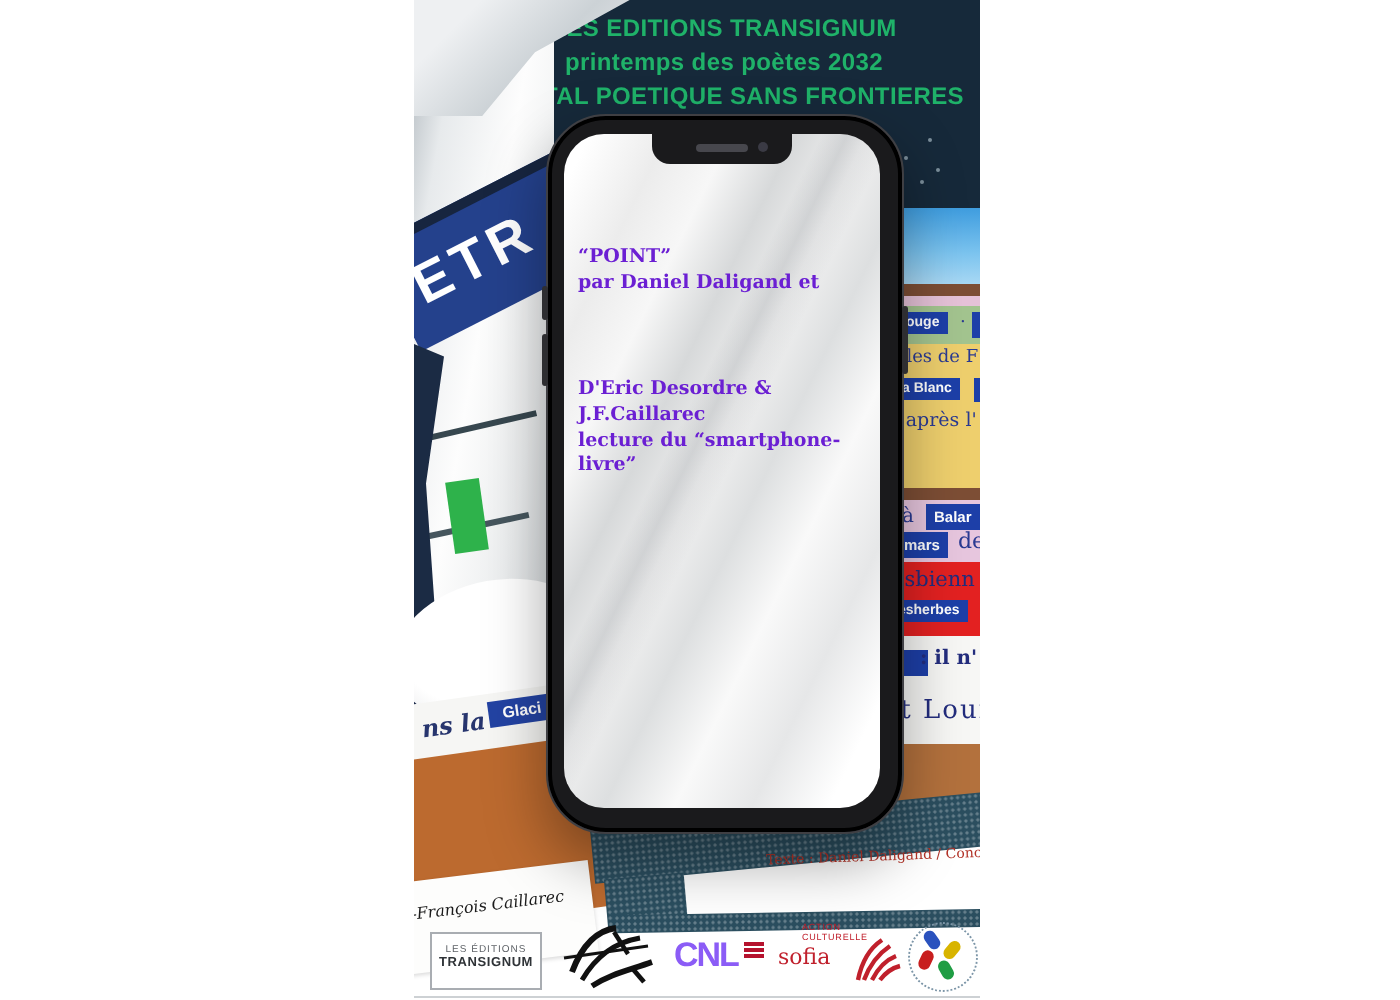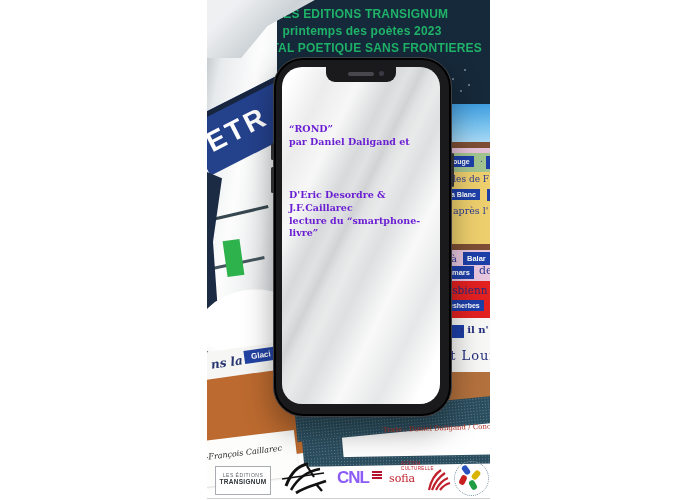--- a/index.html
+++ b/index.html
@@ -121,21 +121,21 @@
 
   <div class="abs navy-bg"></div>
   <div class="abs star" style="left:245px;top:78px"></div>
   <div class="abs star" style="left:253px;top:90px"></div>
   <div class="abs star" style="left:261px;top:84px"></div>
   <div class="abs star" style="left:238px;top:96px"></div>
   <div class="abs star" style="left:257px;top:69px"></div>
 
   <div class="abs header">
     <div>LES EDITIONS TRANSIGNUM</div>
-    <div>printemps des poètes 2023</div>
+    <div>printemps des poètes 2032</div>
     <div>CAPITAL POETIQUE SANS FRONTIERES</div>
   </div>
 
   <div class="abs cylinder"></div>
   <div class="abs paper-top"></div>
   <div class="abs metro-band">
     <span>ETR</span>
   </div>
   <div class="abs arc1"></div>
   <div class="abs arc2"></div>
@@ -230,21 +230,21 @@
     <span class="blob" style="left:15px;top:18px;background:#1f9d44;transform:rotate(-30deg)"></span>
   </div>
 
   <div class="abs phone">
     <div class="sidebtn" style="left:-3px;top:85px;height:17px"></div>
     <div class="sidebtn" style="left:-3px;top:109px;height:26px"></div>
     <div class="sidebtn" style="right:-3px;top:95px;height:34px"></div>
     <div class="abs screen">
       <div class="abs streak"></div>
       <div class="abs reading" style="top:56px">
-        <div>“ROND”</div>
+        <div>“POINT”</div>
         <div>par Daniel Daligand et</div>
       </div>
       <div class="abs reading" style="top:122px">
         <div>D'Eric Desordre &amp; J.F.Caillarec</div>
         <div>lecture du “smartphone-livre”</div>
       </div>
       <div class="abs notch">
         <div class="abs speaker"></div>
         <div class="abs camdot"></div>
       </div>

